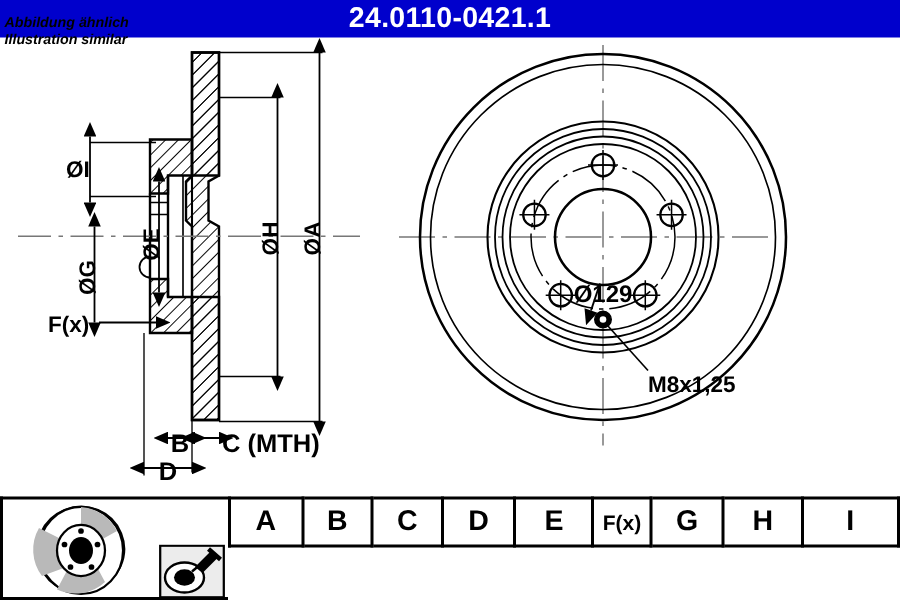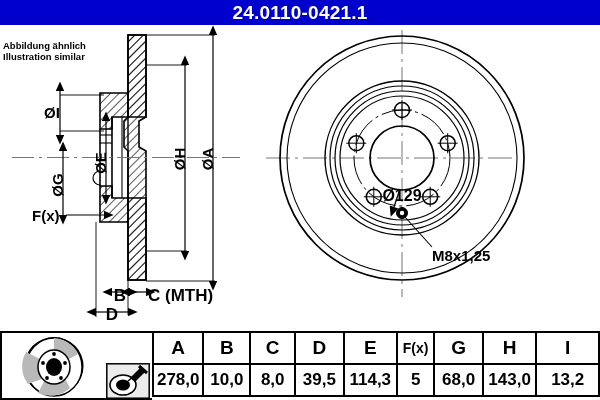--- a/index.html
+++ b/index.html
@@ -21,23 +21,24 @@
     position:absolute;left:0;top:0;width:600px;height:25px;
     display:flex;align-items:center;justify-content:center;gap:26px;
   }
   .banner-text{
     color:#ffffff;font-size:19px;font-weight:bold;letter-spacing:0.2px;
     line-height:25px;white-space:nowrap;
   }
 
   
   .caption{
-    position:absolute;left:3px;top:40px;
+    position:absolute;left:3px;top:10px;
     font-size:9.5px;font-weight:bold;color:#000;line-height:11px;
     white-space:nowrap;
+    font-style:italic;
   }
 
   
   .drawing{position:absolute;left:0;top:25px;width:600px;height:300px;}
 
   
   .tablewrap{
     position:absolute;left:0;top:331px;width:600px;height:69px;
   }
   table.spec{
@@ -260,28 +261,17 @@
         <td class="h" style="width:45px">A</td>
         <td class="h" style="width:43px">B</td>
         <td class="h" style="width:43px">C</td>
         <td class="h" style="width:45px">D</td>
         <td class="h" style="width:49px">E</td>
         <td style="width:33px;font-size:14px">F(x)</td>
         <td class="h" style="width:45px">G</td>
         <td class="h" style="width:49px">H</td>
         <td class="h" style="width:63px">I</td>
       </tr>
-      <tr>
-        <td>278,0</td>
-        <td>10,0</td>
-        <td>8,0</td>
-        <td>39,5</td>
-        <td>114,3</td>
-        <td>5</td>
-        <td>68,0</td>
-        <td>143,0</td>
-        <td>13,2</td>
-      </tr>
     </tbody>
       </table>
   </div>
 
 </div>
 
 </body></html>

